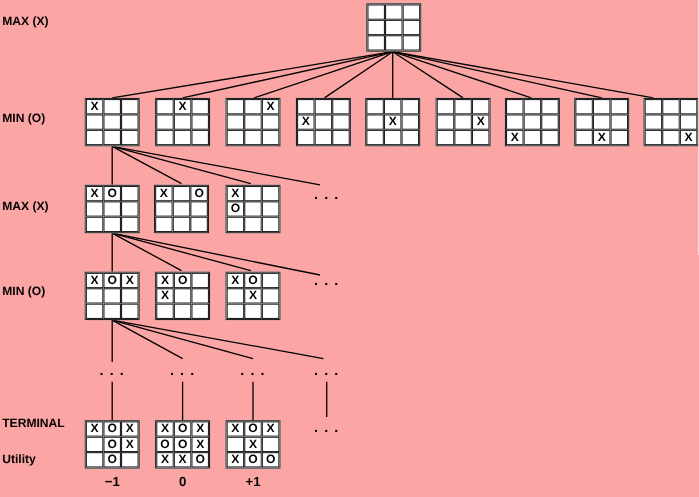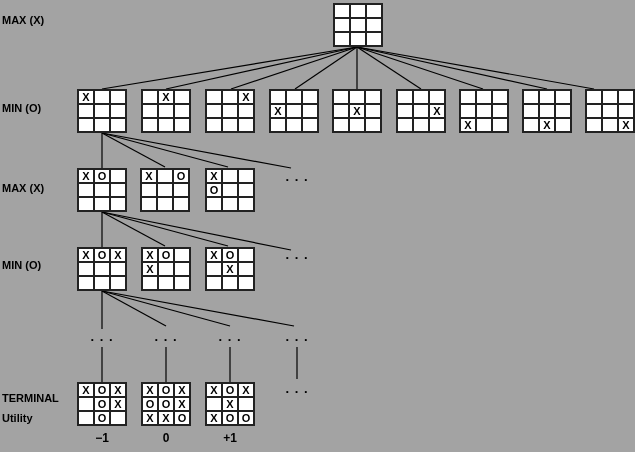--- a/index.html
+++ b/index.html
@@ -1,17 +1,17 @@
 <!DOCTYPE html>
 <html><head>
 <meta charset="utf-8">
 <style>
   html,body{margin:0;padding:0;background:#fff;}
   .canvas{
-    position:relative;width:635px;height:452px;background:#a3a3a3;
+    position:relative;width:635px;height:452px;background:#fca5a5;
     font-family:"Liberation Sans",sans-serif;overflow:hidden;color:#000;
   }
   .edges{position:absolute;left:0;top:0;z-index:1;}
   .edges line{stroke:#000;stroke-width:1.2;}
   .board{
     position:absolute;z-index:2;display:grid;
     grid-template-columns:repeat(3,16px);grid-template-rows:repeat(3,14px);
     border:1px solid #222;background:#fff;
   }
   .cell{
@@ -68,21 +68,21 @@
     <line x1="102" y1="347" x2="102" y2="382"></line>
     <line x1="166" y1="347" x2="166" y2="382"></line>
     <line x1="230" y1="347" x2="230" y2="382"></line>
     <line x1="297" y1="347" x2="297" y2="379"></line>
   </svg>
 
   <div class="lvl-label" style="top:14px">MAX (X)</div>
   <div class="lvl-label" style="top:102px">MIN (O)</div>
   <div class="lvl-label" style="top:182px">MAX (X)</div>
   <div class="lvl-label" style="top:259px">MIN (O)</div>
-  <div class="lvl-label" style="top:392px">TERMINAL</div>
+  <div class="lvl-label" style="top:379px">TERMINAL</div>
   <div class="lvl-label" style="top:412px">Utility</div>
 
   <div class="board" style="left:333px;top:3px">
       <div class="cell"></div>
       <div class="cell"></div>
       <div class="cell"></div>
       <div class="cell"></div>
       <div class="cell"></div>
       <div class="cell"></div>
       <div class="cell"></div>

